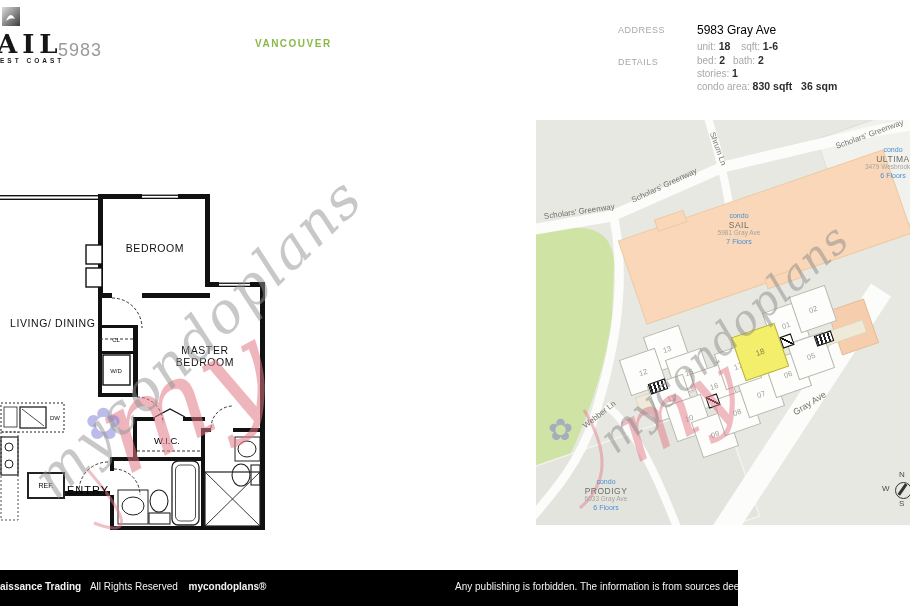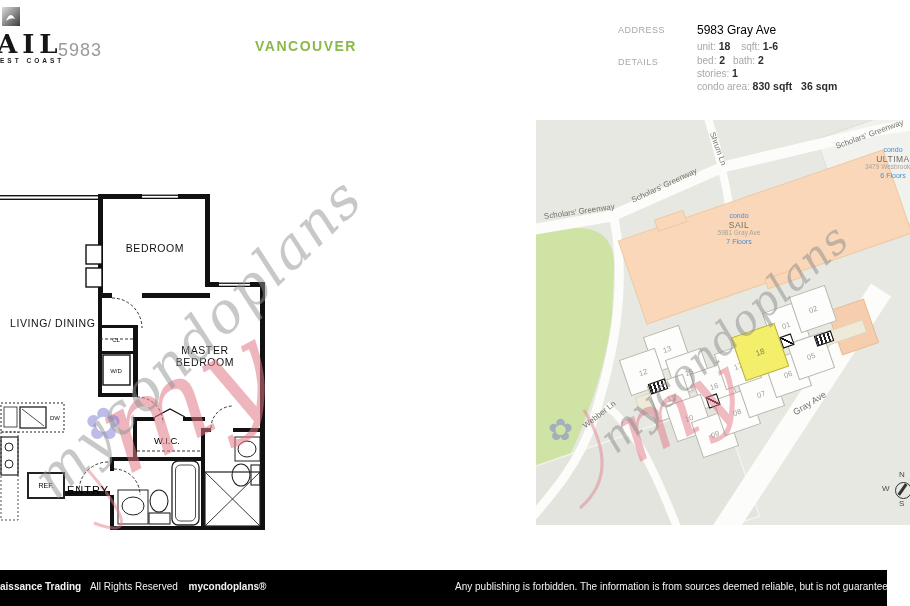--- a/index.html
+++ b/index.html
@@ -5,21 +5,21 @@
   html,body{margin:0;padding:0;background:#fff;}
   #page{position:relative;width:910px;height:606px;background:#fff;overflow:hidden;
         font-family:"Liberation Sans",sans-serif;}
   .abs{position:absolute;}
 
   
   .logo-brand{font-family:"DejaVu Serif",serif;font-weight:bold;font-size:26px;
               letter-spacing:5px;color:#161616;}
   .logo-number{font-size:18px;color:#9a9a9a;letter-spacing:1px;}
   .logo-tagline{font-size:6.5px;letter-spacing:3px;color:#1c1c1c;font-weight:bold;}
-  .city{font-size:14px;letter-spacing:1.5px;color:#8cb84a;font-weight:bold;}
+  .city{font-size:10px;letter-spacing:1.5px;color:#8cb84a;font-weight:bold;}
   .province{font-family:"DejaVu Serif",serif;font-variant:small-caps;font-weight:600;
             font-size:14.5px;line-height:13px;color:#21355e;text-align:center;}
   .spec-label{font-size:9px;letter-spacing:.5px;color:#a8a8a8;}
   .spec-street{font-size:12px;color:#000000;}
   .spec-line{font-size:10px;color:#a8a8a8;}
   .spec-line b{color:#2e2e2e;font-size:10.5px;}
 
   
   svg text{font-family:"Liberation Sans",sans-serif;}
   .room-label{font-size:10.5px;letter-spacing:.6px;fill:#111;}
@@ -66,21 +66,21 @@
        background:linear-gradient(45deg,transparent 44%,#111 44%,#111 56%,transparent 56%);}
   .compass{position:absolute;left:346px;top:350px;width:44px;height:44px;
        font-size:8px;color:#4a4a4a;}
   .compass .pt{position:absolute;}
   .compass .ring{position:absolute;left:13px;top:12px;width:15px;height:15px;
        border:1.5px solid #333;border-radius:50%;}
   .compass .needle{position:absolute;left:19px;top:13px;width:3px;height:13px;
        background:#333;transform:rotate(35deg);}
 
   
-  #footer{position:absolute;left:0;top:570px;width:887px;height:36px;background:#000;
+  #footer{position:absolute;left:0;top:570px;width:738px;height:36px;background:#000;
        color:#f2f2f2;font-size:10px;white-space:nowrap;overflow:hidden;}
   #footer .seg{position:absolute;top:11px;}
 </style>
 </head>
 <body>
 
 <div id="page">
 
   <div class="abs" style="left:2px;top:7px;width:18px;height:19px">
     <svg width="18" height="19" viewBox="0 0 18 19">
@@ -285,20 +285,26 @@
       <span class="c-name">SAIL</span>
       <span class="c-addr">5981 Gray Ave</span>
       <span class="c-floors">7 Floors</span>
     </div>
     <div class="condo-label" style="left:312px;top:26px;width:90px">
       <span class="c-type">condo</span>
       <span class="c-name">ULTIMA</span>
       <span class="c-addr">3479 Wesbrooke M</span>
       <span class="c-floors">6 Floors</span>
     </div>
+    <div class="condo-label" style="left:20px;top:358px;width:100px">
+      <span class="c-type">condo</span>
+      <span class="c-name">PRODIGY</span>
+      <span class="c-addr">6033 Gray Ave</span>
+      <span class="c-floors">6 Floors</span>
+    </div>
 
     <div class="street-label" style="left:8px;top:92px;transform:rotate(-8deg)">Scholars' Greenway</div>
     <div class="street-label" style="left:96px;top:76px;transform:rotate(-25deg)">Scholars' Greenway</div>
     <div class="street-label" style="left:300px;top:22px;transform:rotate(-20deg)">Scholars' Greenway</div>
     <div class="street-label" style="left:176px;top:8px;transform:rotate(70deg)">Shrum Ln</div>
     <div class="street-label" style="left:48px;top:302px;transform:rotate(-38deg)">Webber Ln</div>
     <div class="street-label" style="left:258px;top:288px;transform:rotate(-32deg);font-size:9px">Gray Ave</div>
 
     <div class="compass">
       <span class="pt" style="left:17px;top:0">N</span>

